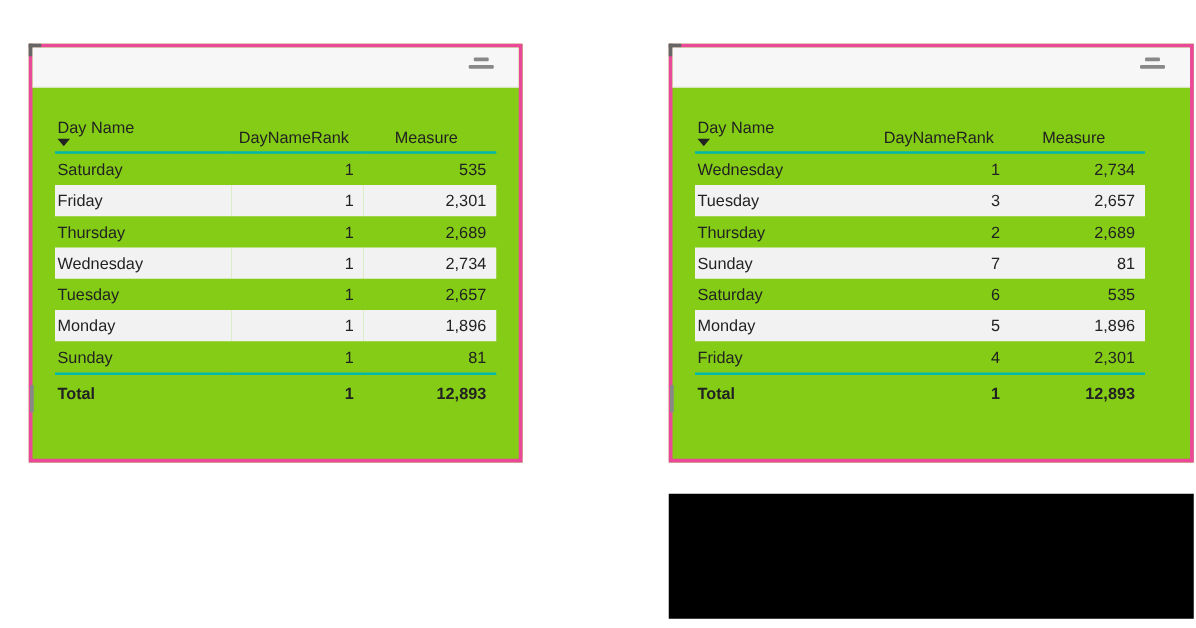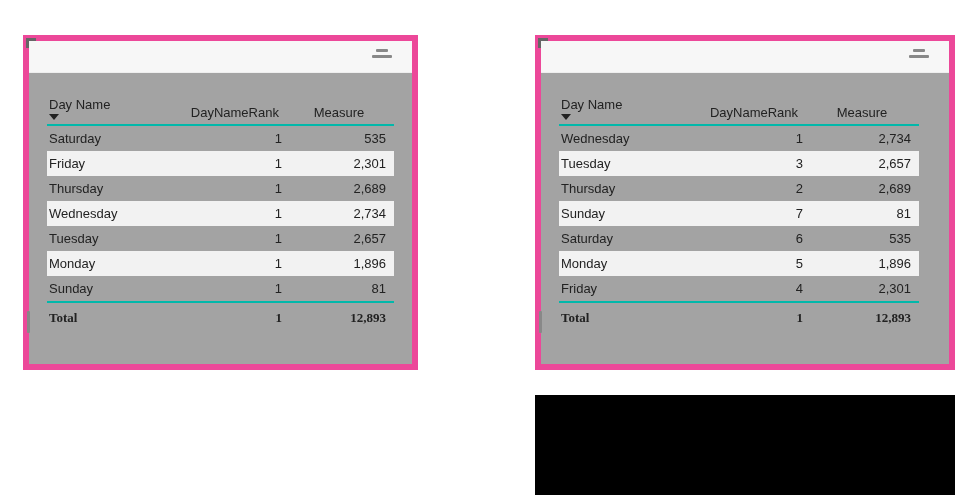--- a/index.html
+++ b/index.html
@@ -11,22 +11,22 @@
       font-family: "Segoe UI", Arial, sans-serif;
       font-size: 13px;
       color: #222;
       background: #fff;
       width: 957px;
       height: 502px;
       position: relative;
     }
     .visual {
       position: absolute;
-      border: 6px solid #ec4899;
-      background: #a3a3a3;
+      border: 3px solid #ec4899;
+      background: #84cc16;
     }
     .visual-left {
       left: 23px;
       top: 35px;
       width: 395px;
       height: 335px;
     }
     .visual-right {
       left: 535px;
       top: 35px;
@@ -132,21 +132,20 @@
     tbody td.num {
       text-align: right;
     }
     tbody tr.alt td {
       background: #f2f2f2;
     }
     tfoot td {
       padding: 7px 8px 7px 2px;
       border-top: 2px solid #01b8aa;
       font-weight: 700;
-      font-family: Liberation Serif, serif;
     }
     tfoot td.num {
       text-align: right;
     }
     .black-block {
       position: absolute;
       left: 535px;
       top: 395px;
       width: 420px;
       height: 100px;

